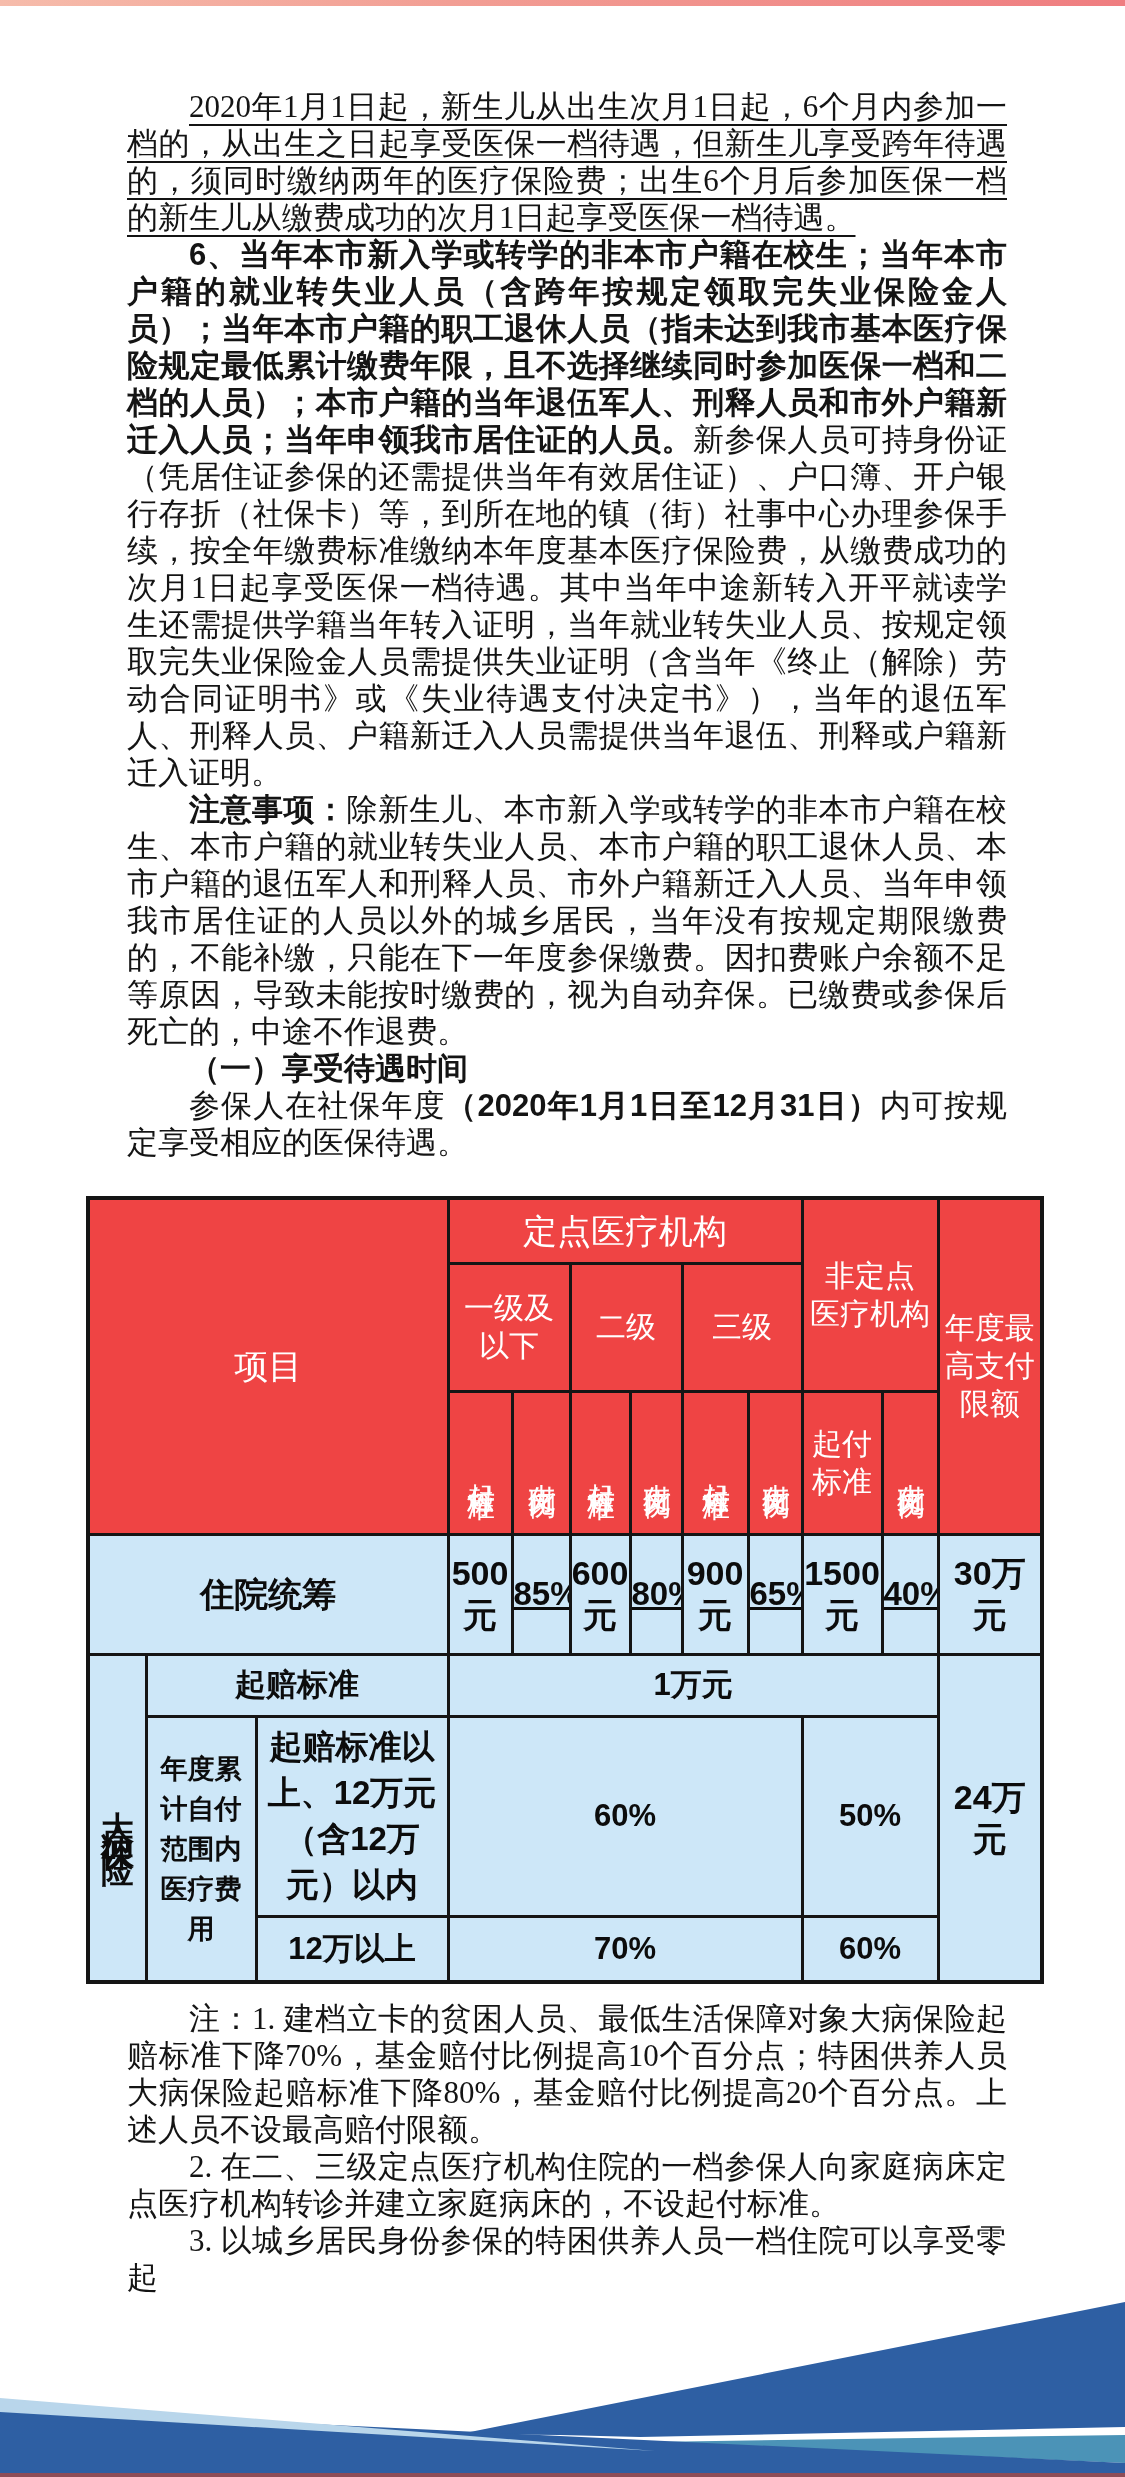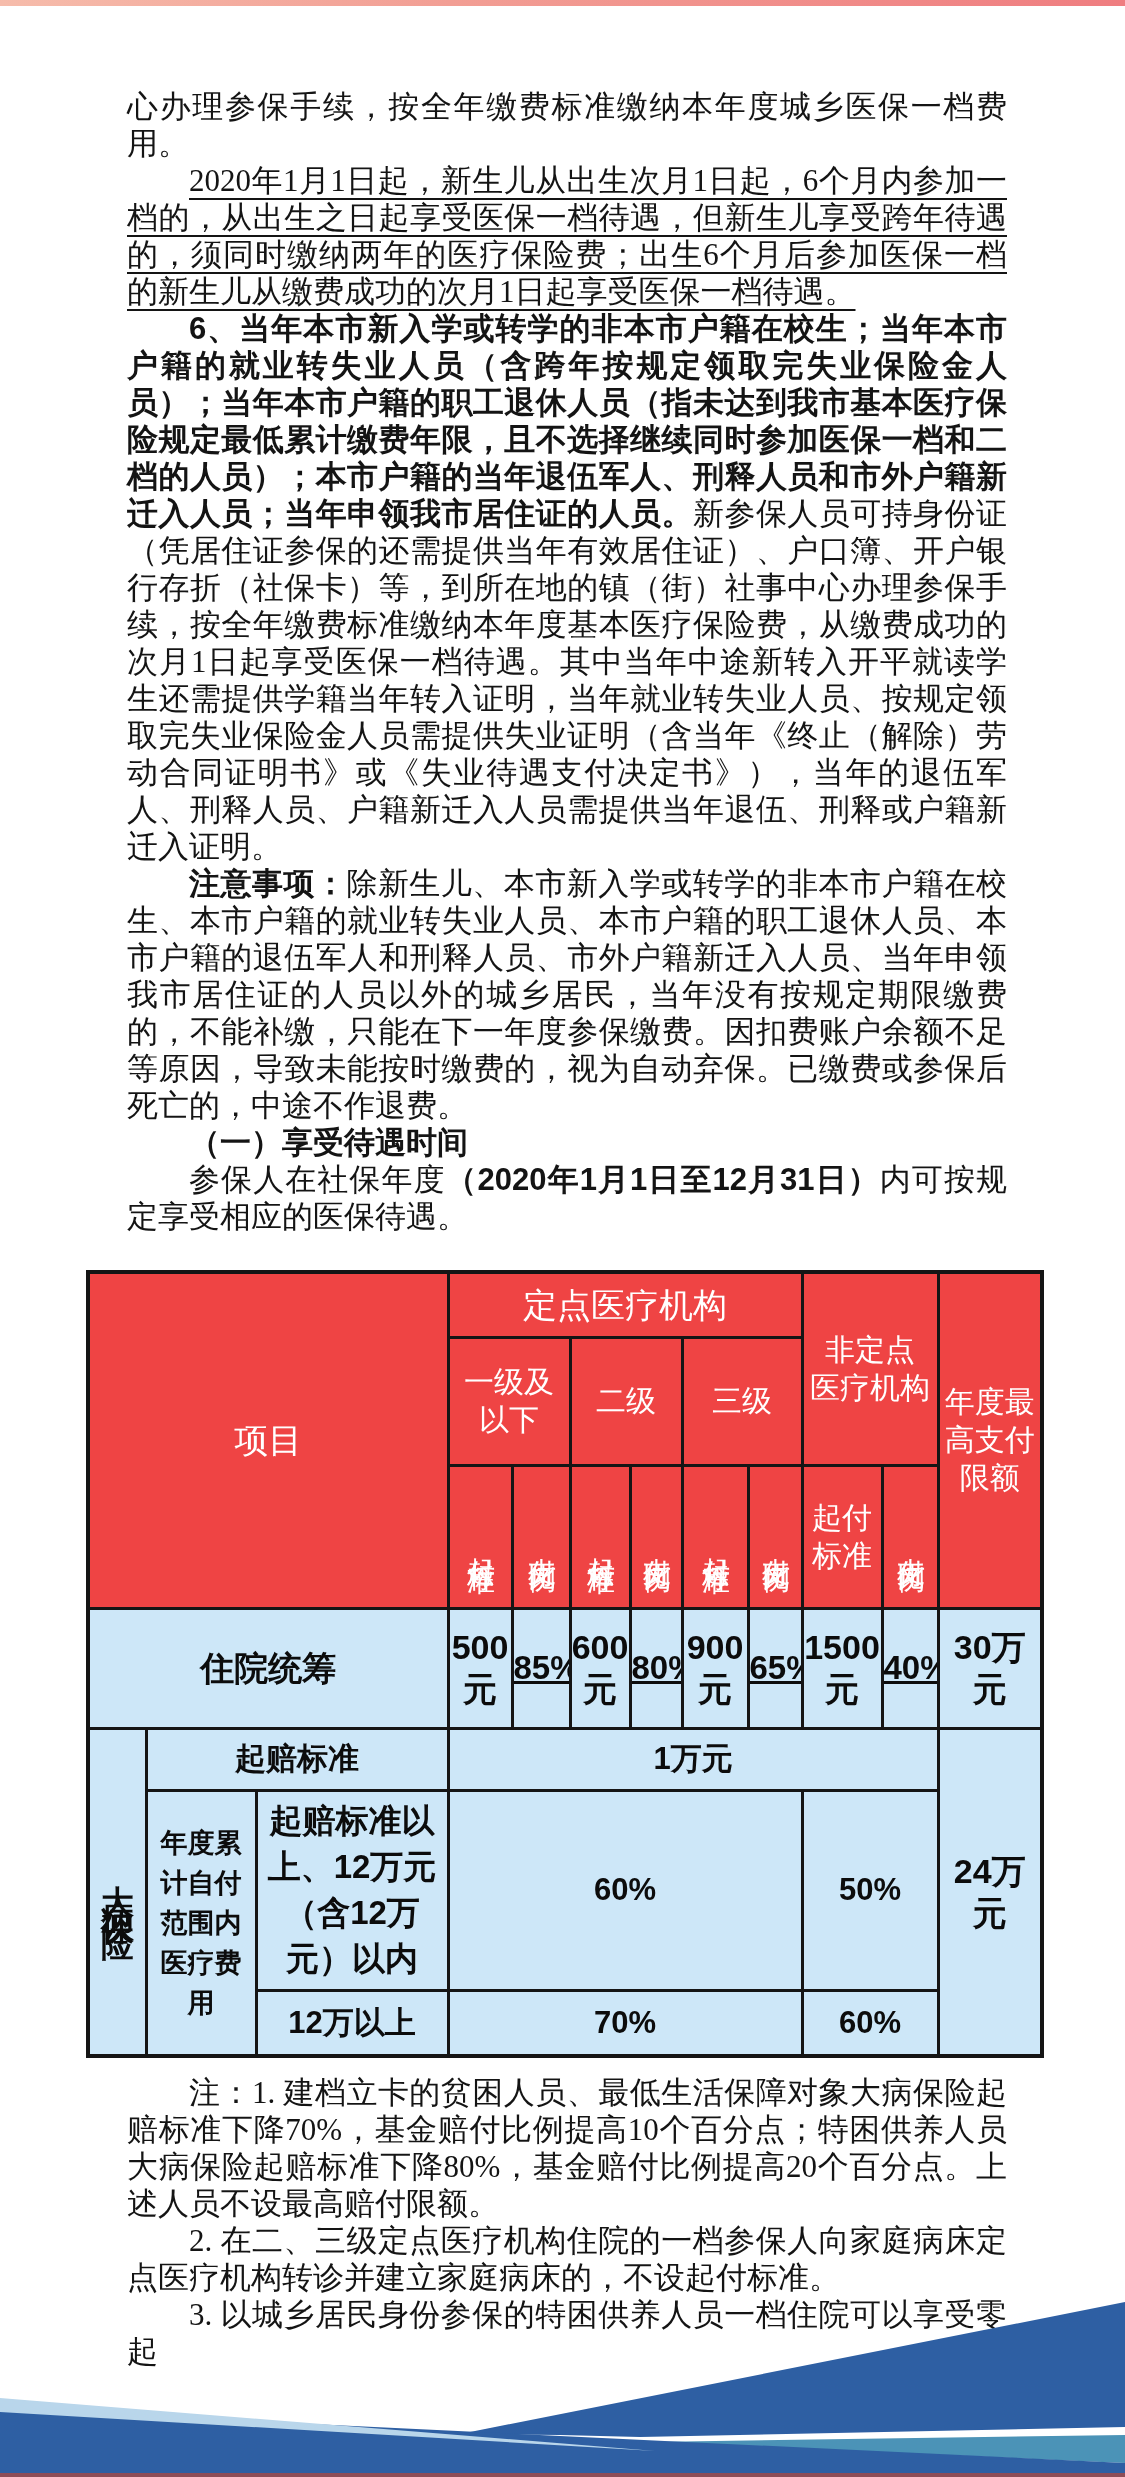--- a/index.html
+++ b/index.html
@@ -70,21 +70,20 @@
   .f-light{fill:#b9d6eb;}
   .f-maroon{fill:#8e4d57;}
 </style>
 </head>
 <body>
 
 <div class="top-line"></div>
 
 <div class="content">
 
-  <p class="para noindent">心办理参保手续，按全年缴费标准缴纳本年度城乡医保一档费用。</p>
 
   <p class="para ul">2020年1月1日起，新生儿从出生次月1日起，6个月内参加一档的，从出生之日起享受医保一档待遇，但新生儿享受跨年待遇的，须同时缴纳两年的医疗保险费；出生6个月后参加医保一档的新生儿从缴费成功的次月1日起享受医保一档待遇。</p>
 
   <p class="para"><span class="hei">6、当年本市新入学或转学的非本市户籍在校生；当年本市户籍的就业转失业人员（含跨年按规定领取完失业保险金人员）；当年本市户籍的职工退休人员（指未达到我市基本医疗保险规定最低累计缴费年限，且不选择继续同时参加医保一档和二档的人员）；本市户籍的当年退伍军人、刑释人员和市外户籍新迁入人员；当年申领我市居住证的人员。</span><span>新参保人员可持身份证（凭居住证参保的还需提供当年有效居住证）、户口簿、开户银行存折（社保卡）等，到所在地的镇（街）社事中心办理参保手续，按全年缴费标准缴纳本年度基本医疗保险费，从缴费成功的次月1日起享受医保一档待遇。其中当年中途新转入开平就读学生还需提供学籍当年转入证明，当年就业转失业人员、按规定领取完失业保险金人员需提供失业证明（含当年《终止（解除）劳动合同证明书》或《失业待遇支付决定书》），当年的退伍军人、刑释人员、户籍新迁入人员需提供当年退伍、刑释或户籍新迁入证明。</span></p>
 
   <p class="para"><span class="hei">注意事项：</span><span>除新生儿、本市新入学或转学的非本市户籍在校生、本市户籍的就业转失业人员、本市户籍的职工退休人员、本市户籍的退伍军人和刑释人员、市外户籍新迁入人员、当年申领我市居住证的人员以外的城乡居民，当年没有按规定期限缴费的，不能补缴，只能在下一年度参保缴费。因扣费账户余额不足等原因，导致未能按时缴费的，视为自动弃保。已缴费或参保后死亡的，中途不作退费。</span></p>
 
 
   <p class="para hei">（一）享受待遇时间</p>
 

